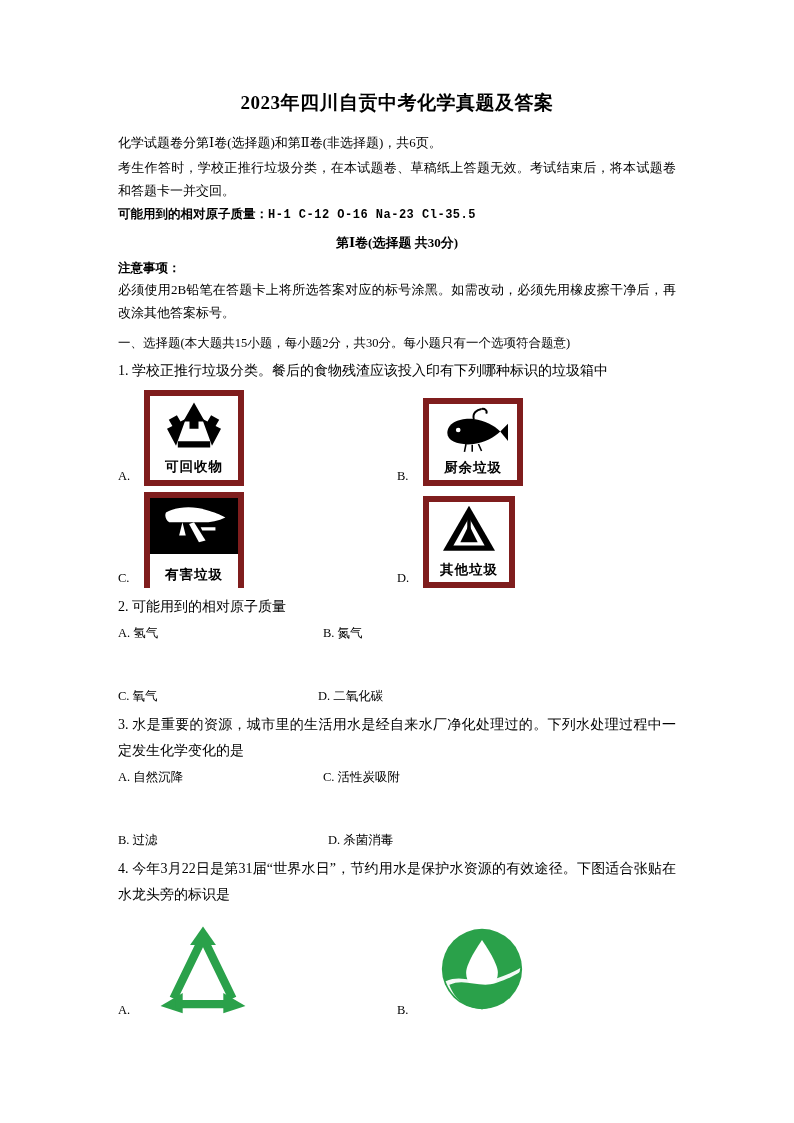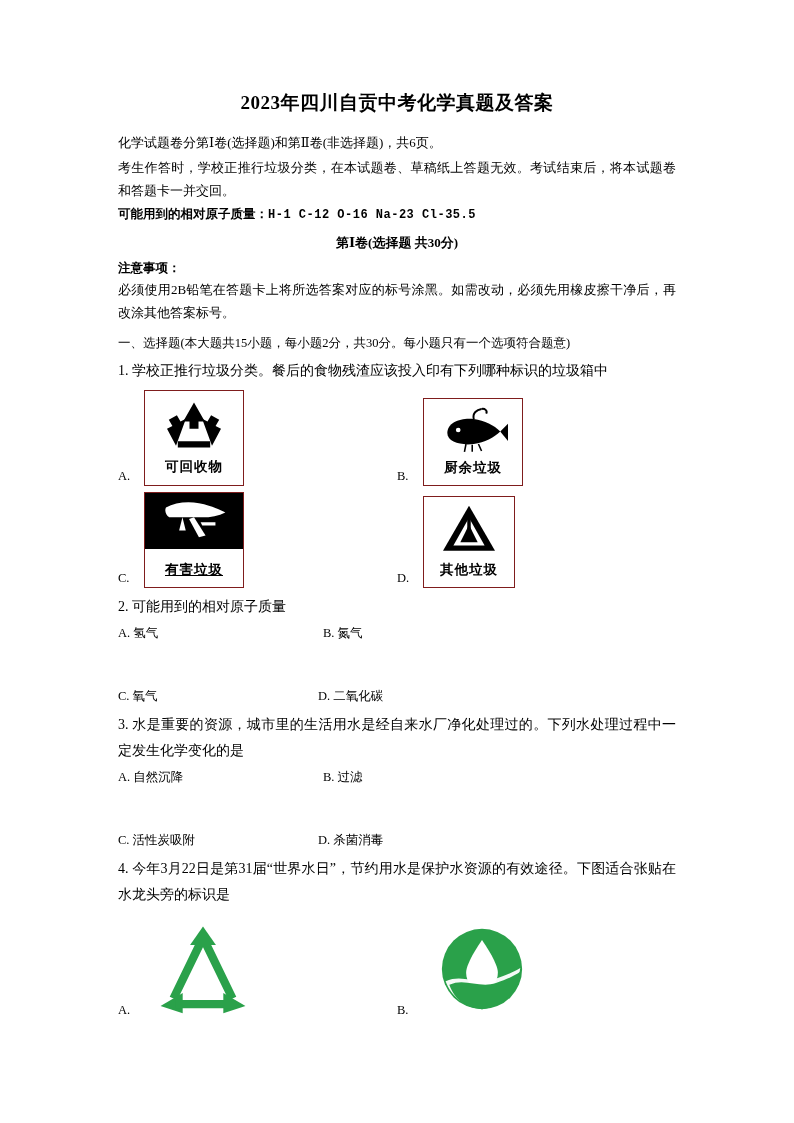--- a/index.html
+++ b/index.html
@@ -103,21 +103,21 @@
     align-items: flex-end;
     width: 50%;
   }
   .opt-letter {
     font-size: 12.5px;
     width: 26px;
     padding-bottom: 2px;
     flex: 0 0 26px;
   }
   .sign {
-    border: 1px solid #7f1d1d;
+    border: 6px solid #7f1d1d;
     background: #fff;
     box-sizing: border-box;
   }
   .sign-inner {
     display: flex;
     flex-direction: column;
     align-items: center;
     justify-content: center;
     height: 100%;
   }
@@ -142,21 +142,21 @@
     justify-content: center;
   }
   .sign-c .bot-half {
     background: #fff;
     width: 100%;
     height: 38px;
     display: flex;
     align-items: center;
     justify-content: center;
   }
-  .sign-c .sign-label { margin-top: 4px; text-decoration: underline; }
+  .sign-c .sign-label { margin-top: 4px; }
 
   
   .q4-row {
     display: flex;
     align-items: flex-end;
     margin-top: 14px;
   }
   .q4-cell {
     display: flex;
     align-items: flex-end;
@@ -296,22 +296,22 @@
     <span class="opt opt-w3">C. 氧气</span>
     <span class="opt opt-last">D. 二氧化碳</span>
   </div>
 
   <div class="q">
     <span>3.</span>
     <span>水是重要的资源，城市里的生活用水是经自来水厂净化处理过的。下列水处理过程中一定发生化学变化的是</span>
   </div>
   <div class="q-opts">
     <span class="opt opt-w1">A. 自然沉降</span>
+    <span class="opt opt-w3">C. 活性炭吸附</span>
     <span class="opt opt-w2">B. 过滤</span>
-    <span class="opt opt-w3">C. 活性炭吸附</span>
     <span class="opt opt-last">D. 杀菌消毒</span>
   </div>
 
   <div class="q">
     <span>4.</span>
     <span>今年3月22日是第31届“世界水日”，节约用水是保护水资源的有效途径。下图适合张贴在水龙头旁的标识是</span>
   </div>
 
   <div class="q4-row">
     <div class="q4-cell">

